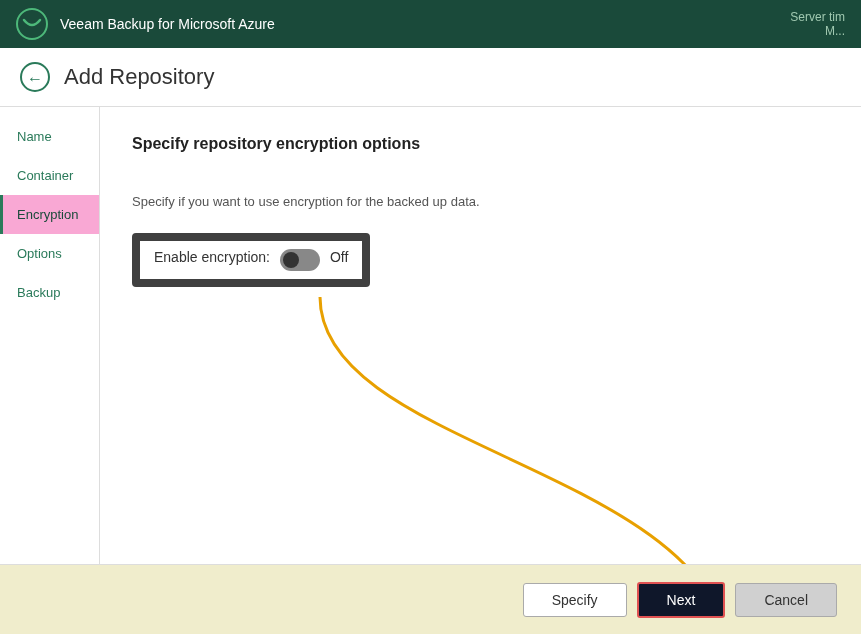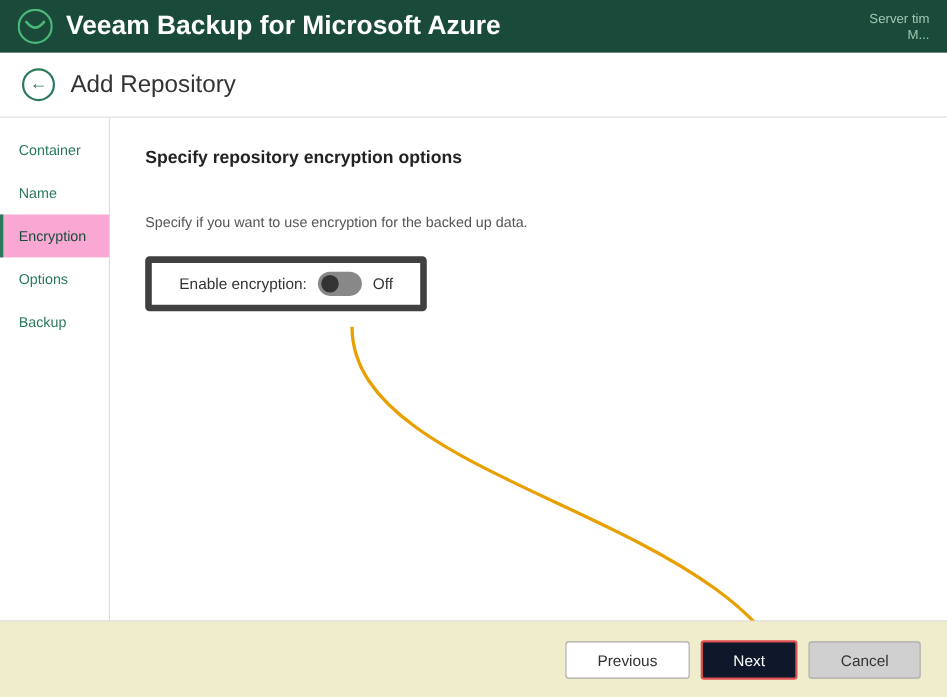--- a/index.html
+++ b/index.html
@@ -13,22 +13,22 @@
       align-items: center;
       padding: 0 16px;
       gap: 12px;
     }
     .header-logo {
       width: 32px;
       height: 32px;
     }
     .header-title {
       color: #ffffff;
-      font-size: 24px;
-      font-weight: 700;
+      font-size: 14px;
+      font-weight: 400;
     }
     .header-server {
       margin-left: auto;
       color: #a0c8b0;
       font-size: 12px;
       text-align: right;
     }
 
     
     .dialog {
@@ -112,24 +112,24 @@
     .section-subtitle {
       font-size: 13px;
       color: #555;
       margin-bottom: 24px;
       margin-top: 41px;
     }
 
     
     .encryption-box {
       display: inline-flex;
-      align-items: center;
-      border: 6px solid #404040;
+      align-items: flex-start;
+      border: 8px solid #404040;
       border-radius: 4px;
-      padding: 8px 25px;
+      padding: 8px 14px;
       gap: 10px;
       background: #fff;
     }
     .encryption-label {
       font-size: 14px;
       color: #333;
     }
 
     
     .toggle-switch {
@@ -223,24 +223,24 @@
 
   <div class="dialog-header">
     <button class="back-btn">←</button>
     <span class="dialog-title-text">Add Repository</span>
   </div>
 
   <div class="dialog-body">
 
     <div class="sidebar">
       <div class="sidebar-item">
+        <span>Name</span>
+      </div>
+      <div class="sidebar-item">
         <span>Container</span>
-      </div>
-      <div class="sidebar-item">
-        <span>Name</span>
       </div>
       <div class="sidebar-item active">
         <span>Encryption</span>
       </div>
       <div class="sidebar-item">
         <span>Options</span>
       </div>
       <div class="sidebar-item">
         <span>Backup</span>
       </div>
@@ -266,17 +266,17 @@
           <marker id="arrowhead" markerWidth="10" markerHeight="7" refX="10" refY="3.5" orient="auto">
             <polygon points="0 0, 10 3.5, 0 7" fill="#e8a000"></polygon>
           </marker>
         </defs>
         <path d="M 120 30 C 120 180, 500 200, 530 380" fill="none" stroke="#e8a000" stroke-width="3" marker-end="url(#arrowhead)"></path>
       </svg>
     </div>
   </div>
 
   <div class="dialog-footer">
-    <button class="btn btn-previous">Previous</button>
+    <button class="btn btn-previous">Specify</button>
     <button class="btn btn-next">Next</button>
     <button class="btn btn-cancel">Cancel</button>
   </div>
 </div>
 
 </body></html>

